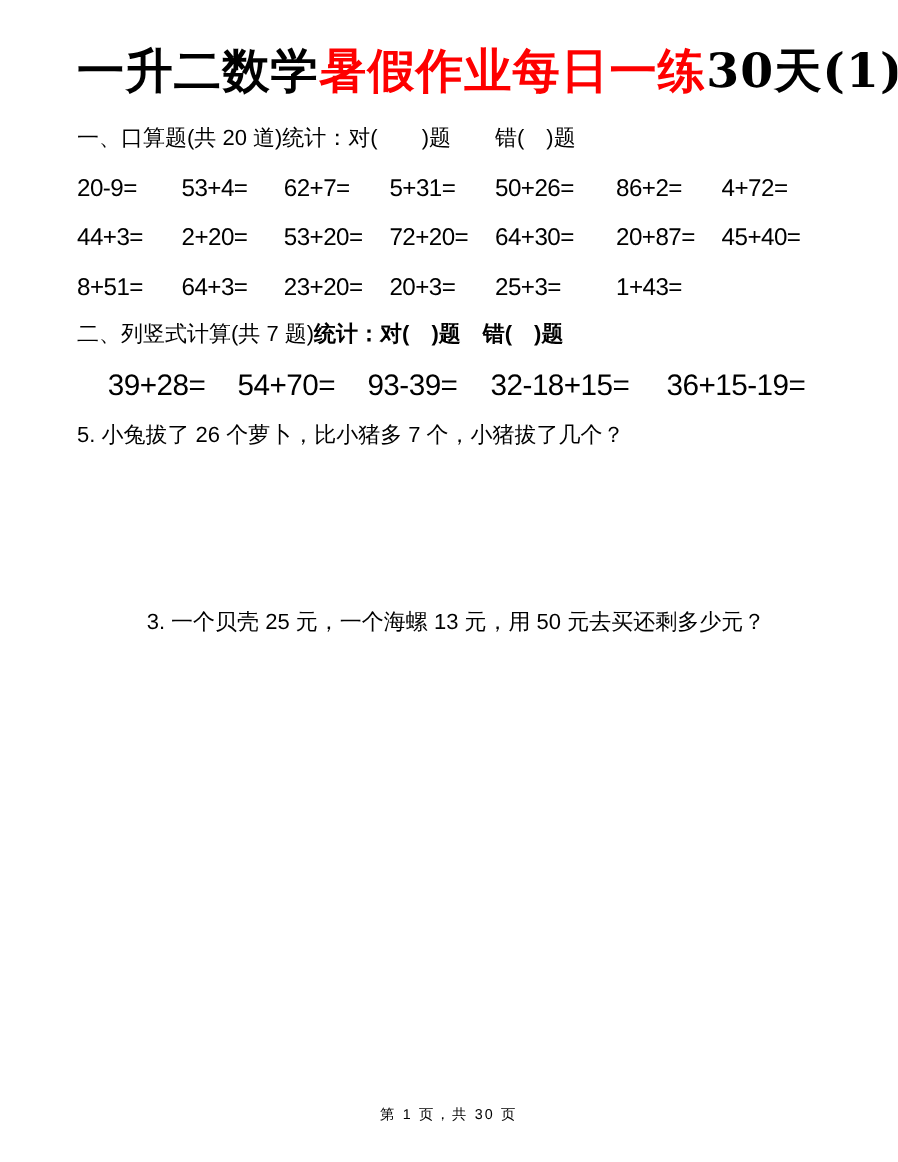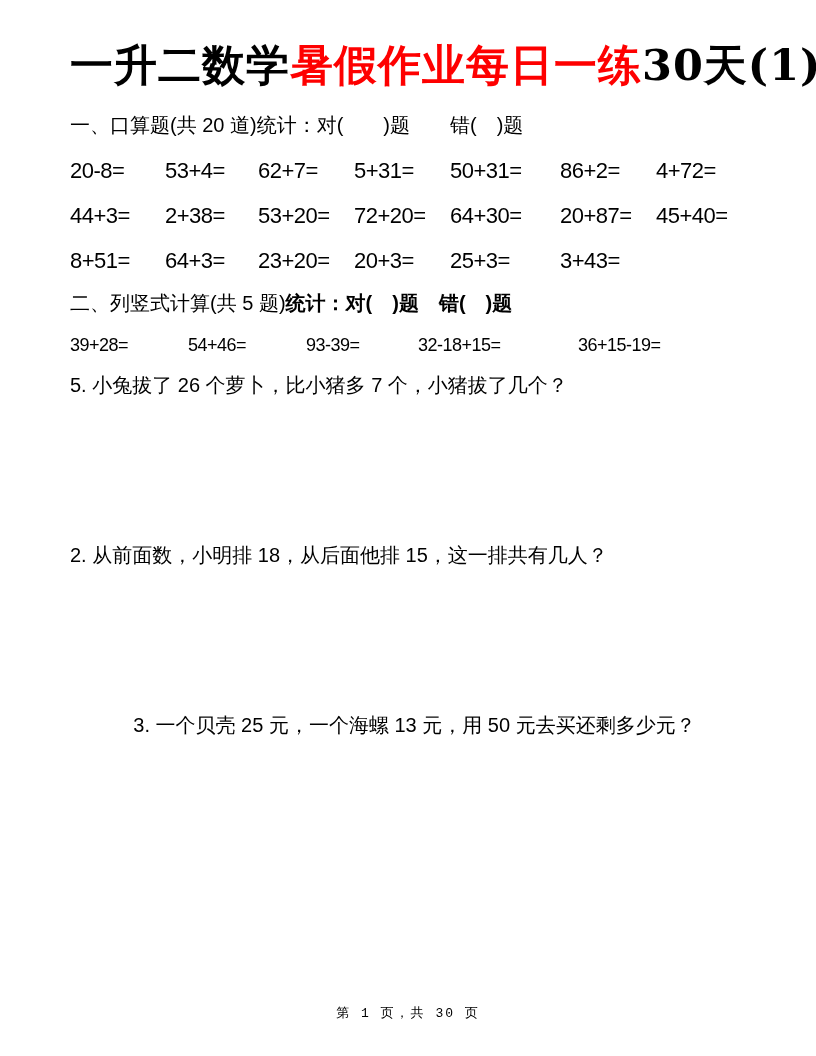--- a/index.html
+++ b/index.html
@@ -51,96 +51,95 @@
   .oral-grid {
     display: grid;
     grid-template-columns: 95px 93px 96px 96px 110px 96px 1fr;
     font-size: 22px;
     letter-spacing: -0.5px;
     margin-top: 19px;
   }
   .vert-grid {
     display: grid;
     grid-template-columns: 118px 118px 112px 160px 1fr;
-    font-size: 18px;
+    font-size: 27px;
     letter-spacing: -0.5px;
     margin-top: 18px;
+    margin-left: 28px;
   }
   .sec2-head { margin-top: 16px; }
   .sec3-head { margin-top: 106px; }
   .word-problem {
     font-size: 20px;
     white-space: nowrap;
   }
   .wp1 { margin-top: 16px; }
   .wp2 { margin-top: 143px; }
   .wp3 { margin-top: 143px; text-align: center; }
   .footer {
     position: absolute;
     left: 0;
     bottom: 34px;
     width: 100%;
     text-align: center;
     font-size: 13px;
     letter-spacing: 2px;
-    font-family: Liberation Mono, monospace;
   }
 </style>
 </head>
 <body>
 
 <div class="page">
 
   <h1 class="title"><span>一升二数学</span><span class="red">暑假作业每日一练</span><span>30天(1)</span></h1>
 
 
   <div class="sec-head sec1-head"><span>一、口算题(共 20 道)</span><span class="stats">统计：对(　　)题　　错(　)题</span></div>
 
   <div class="oral-grid">
-    <span>20-8=</span>
+    <span>20-9=</span>
     <span>53+4=</span>
     <span>62+7=</span>
     <span>5+31=</span>
-    <span>50+31=</span>
+    <span>50+26=</span>
     <span>86+2=</span>
     <span>4+72=</span>
   </div>
 
   <div class="oral-grid">
     <span>44+3=</span>
-    <span>2+38=</span>
+    <span>2+20=</span>
     <span>53+20=</span>
     <span>72+20=</span>
     <span>64+30=</span>
     <span>20+87=</span>
     <span>45+40=</span>
   </div>
 
   <div class="oral-grid">
     <span>8+51=</span>
     <span>64+3=</span>
     <span>23+20=</span>
     <span>20+3=</span>
     <span>25+3=</span>
-    <span>3+43=</span>
+    <span>1+43=</span>
     <span></span>
   </div>
 
-  <div class="sec-head sec2-head"><span>二、列竖式计算(共 5 题)</span><span class="stats bold">统计：对(　)题　错(　)题</span></div>
+  <div class="sec-head sec2-head"><span>二、列竖式计算(共 7 题)</span><span class="stats bold">统计：对(　)题　错(　)题</span></div>
 
   <div class="vert-grid">
     <span>39+28=</span>
-    <span>54+46=</span>
+    <span>54+70=</span>
     <span>93-39=</span>
     <span>32-18+15=</span>
     <span>36+15-19=</span>
   </div>
 
 
   <div class="word-problem wp1">5. 小兔拔了 26 个萝卜，比小猪多 7 个，小猪拔了几个？</div>
 
-  <div class="word-problem wp2">2. 从前面数，小明排 18，从后面他排 15，这一排共有几人？</div>
 
   <div class="word-problem wp3">3. 一个贝壳 25 元，一个海螺 13 元，用 50 元去买还剩多少元？</div>
 
   <div class="footer">第 1 页，共 30 页</div>
 
 </div>
 
 </body></html>

